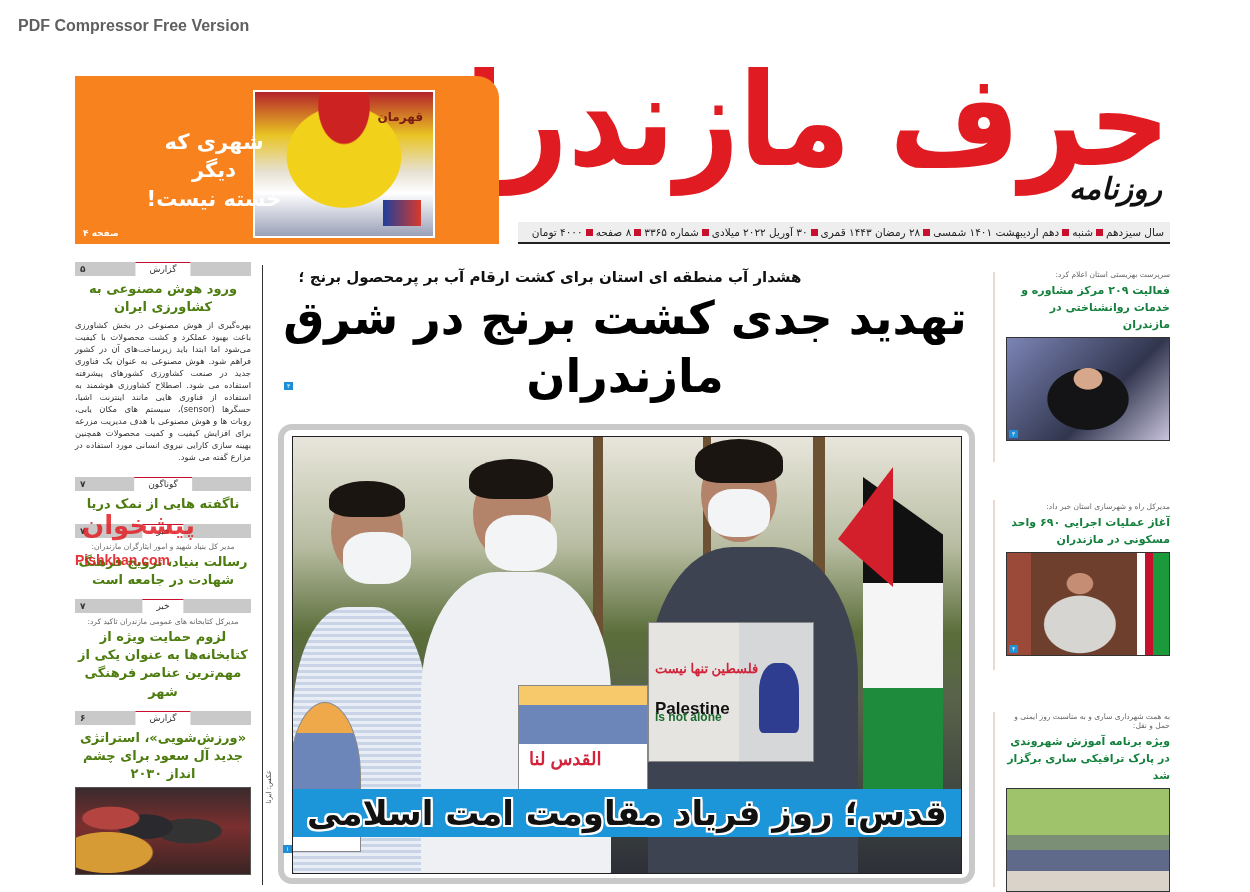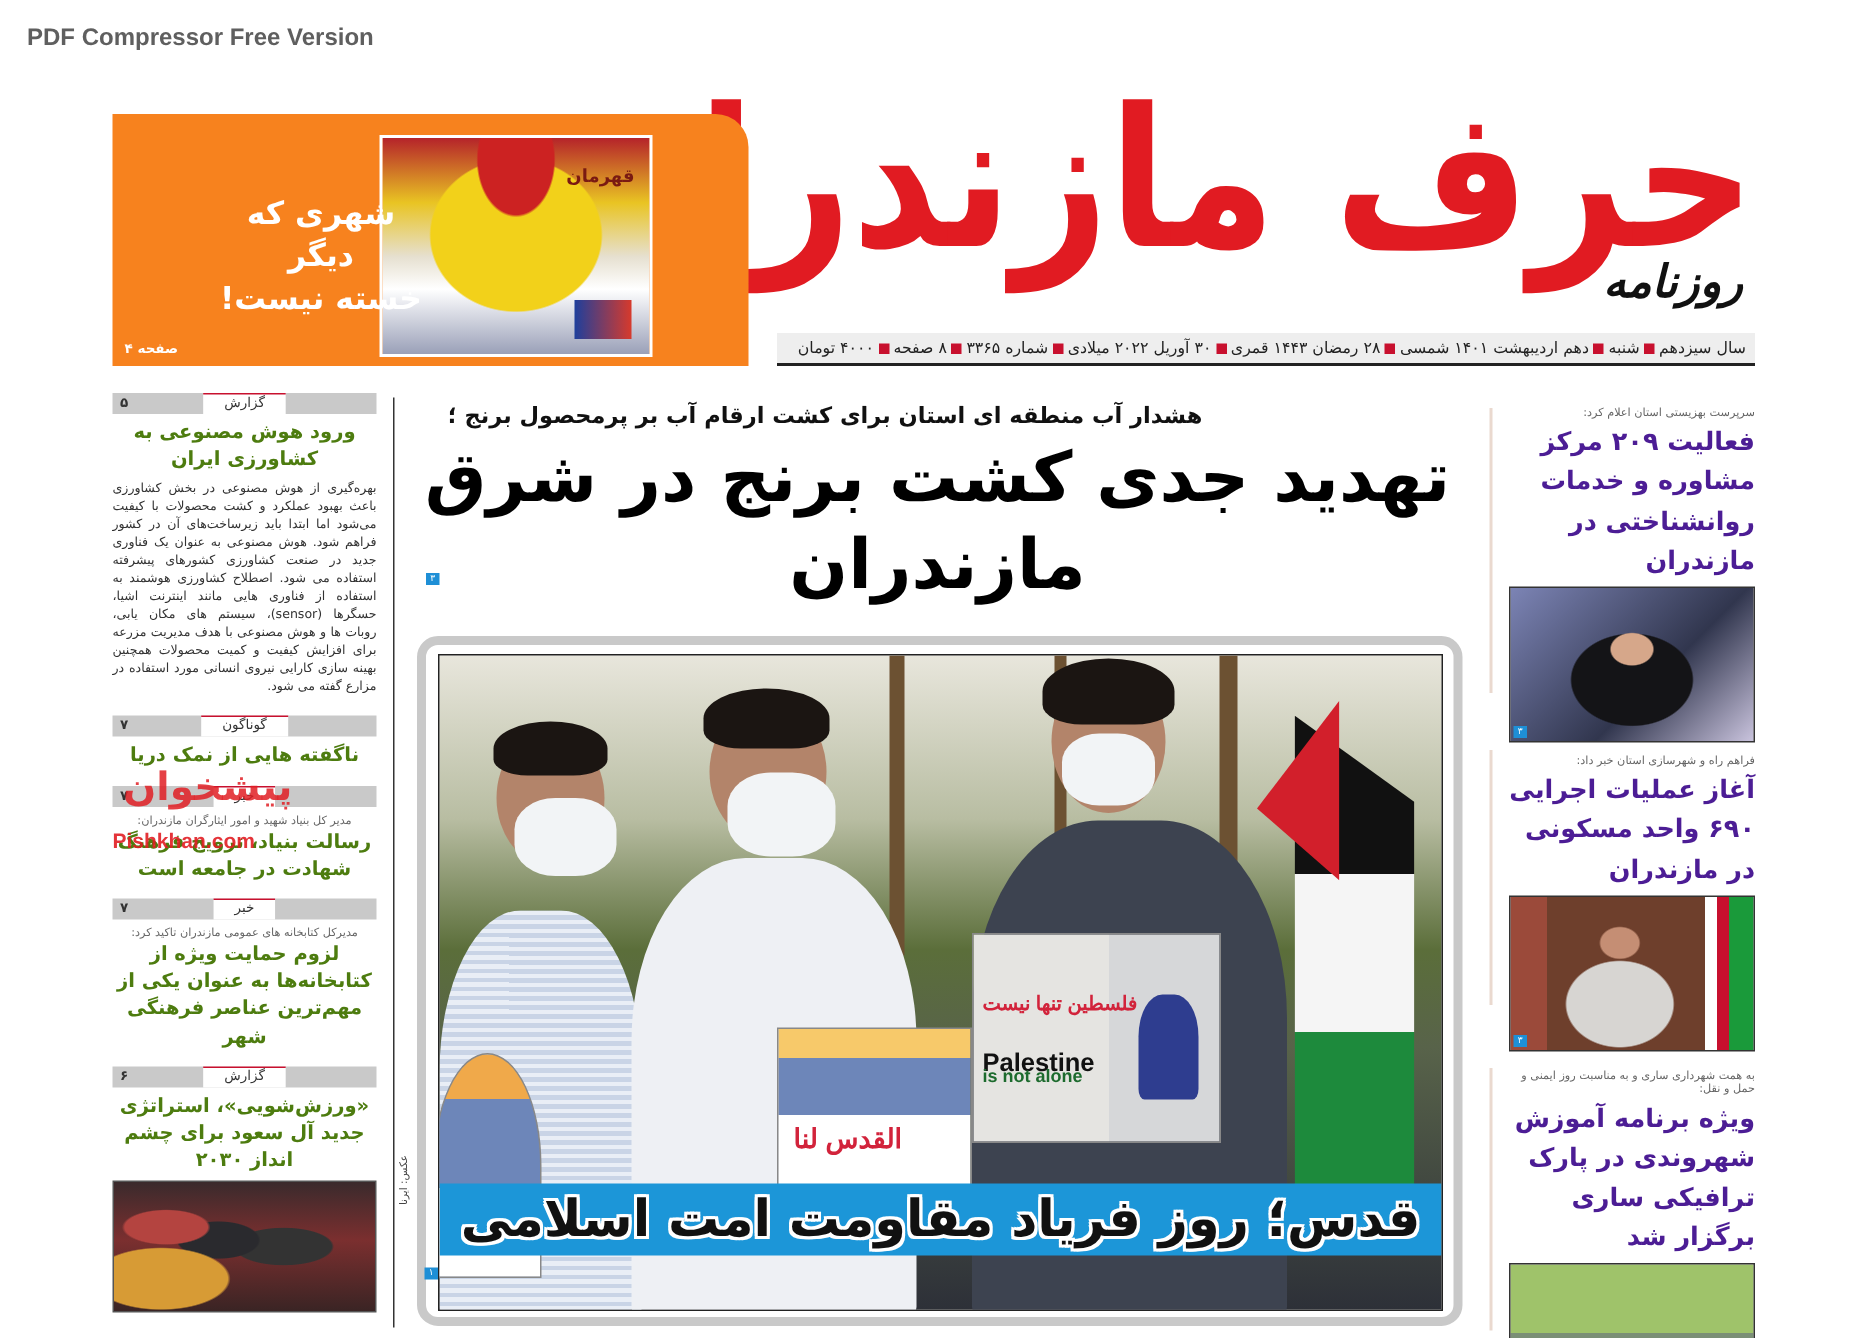--- a/index.html
+++ b/index.html
@@ -152,21 +152,21 @@
     position: absolute; left: 265px; top: 770px; width: 10px; font-size: 7px; color: #444;
     writing-mode: vertical-rl; transform: rotate(180deg);
   }
   .frame-page { position: absolute; left: 283px; top: 845px; }
 
   
   .right-col { position: absolute; left: 1006px; top: 270px; width: 164px; direction: rtl; }
   .right-rule { position: absolute; left: 993px; width: 2px; background: #ead9cf; }
   .rc-block { position: absolute; right: 0; width: 164px; }
   .rc-kicker { font-size: 7.5px; color: #666; margin-bottom: 3px; }
-  .rc-title { font-size: 17px; font-weight: bold; line-height: 1.55; color: #4c1d95; }
+  .rc-title { font-size: 11px; font-weight: bold; line-height: 1.55; color: #15803d; }
   .rc-photo { position: relative; width: 164px; border: 1px solid #333; margin-top: 4px; overflow: hidden; }
   .rc-photo .page-badge { position: absolute; left: 2px; bottom: 2px; }
 </style>
 </head>
 <body>
 
 <div class="watermark-top">PDF Compressor Free Version</div>
 
 <div class="masthead-logo">
   <div class="name">حرف مازندران</div>
@@ -313,21 +313,21 @@
 <div class="right-col">
   <div class="rc-block" style="top:0">
     <div class="rc-kicker">سرپرست بهزیستی استان اعلام کرد:</div>
     <div class="rc-title">فعالیت ۲۰۹ مرکز مشاوره و خدمات روانشناختی در مازندران</div>
     <div class="rc-photo" style="height:104px;background:radial-gradient(ellipse at 50% 40%,#d6a78a 0 12%,transparent 13%),radial-gradient(ellipse at 50% 60%,#141417 0 35%,transparent 36%),linear-gradient(135deg,#7c84b5,#31364e 60%,#c9c3dd);">
       <span class="page-badge">۳</span>
     </div>
   </div>
 
   <div class="rc-block" style="top:232px">
-    <div class="rc-kicker">فراهم راه و شهرسازی استان خبر داد:</div>
+    <div class="rc-kicker">مدیرکل راه و شهرسازی استان خبر داد:</div>
     <div class="rc-title">آغاز عملیات اجرایی ۶۹۰ واحد مسکونی در مازندران</div>
     <div class="rc-photo" style="height:104px;background:radial-gradient(ellipse at 45% 30%,#c58e74 0 10%,transparent 11%),radial-gradient(ellipse at 45% 70%,#d7d5d2 0 28%,transparent 29%),linear-gradient(90deg,#9b4a3a 0 15%,#6e3f2c 15% 80%,#fff 80% 85%,#c8102e 85% 90%,#1a9a3a 90% 100%);">
       <span class="page-badge">۳</span>
     </div>
   </div>
 
   <div class="rc-block" style="top:442px">
     <div class="rc-kicker">به همت شهرداری ساری و به مناسبت روز ایمنی و حمل و نقل:</div>
     <div class="rc-title">ویژه برنامه آموزش شهروندی در پارک ترافیکی ساری برگزار شد</div>
     <div class="rc-photo" style="height:104px;background:linear-gradient(180deg,#9fc36a 0 45%,#7b8f76 45% 60%,#5f6a8a 60% 80%,#d9d3c9 80% 100%);">

